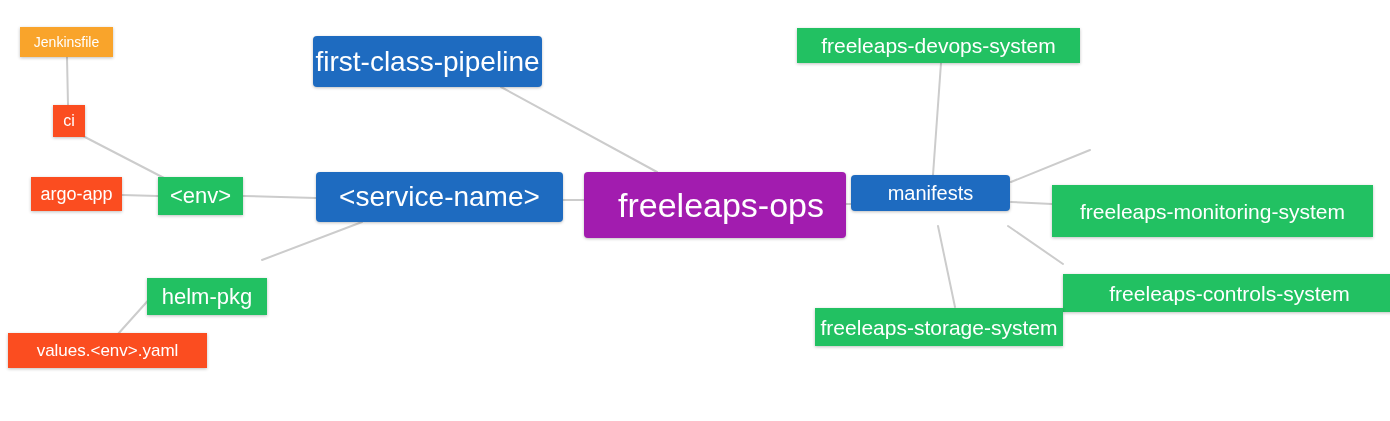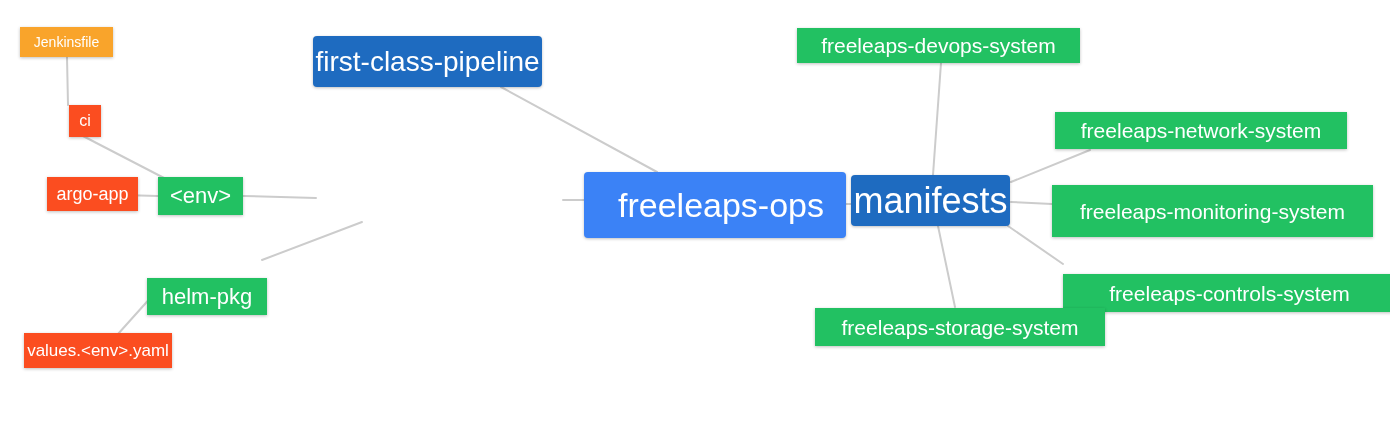--- a/index.html
+++ b/index.html
@@ -35,22 +35,22 @@
     border-radius: 0;
     box-shadow: 0 1px 3px rgba(0,0,0,0.25);
     white-space: nowrap;
     cursor: default;
     line-height: 1;
     box-sizing: border-box;
   }
   .node.blue   { background: #1e6bc0; border-radius: 4px; }
   .node.green  { background: #22c162; }
   .node.orange { background: #f9a42b; }
-  .node.red    { background: #fb4d20; margin-left: 16px; }
-  .node.dark   { background: #3b82f6; border-radius: 4px; padding-left: 12px; }
+  .node.red    { background: #fb4d20; }
+  .node.dark   { background: #a21caf; border-radius: 4px; padding-left: 12px; }
 </style>
 </head>
 <body>
 
 <div class="canvas">
 
   <svg class="edges" viewBox="0 0 1390 421" xmlns="http://www.w3.org/2000/svg">
     <line x1="67" y1="57" x2="68" y2="105"></line>
     <line x1="81" y1="135" x2="166" y2="179"></line>
     <line x1="122" y1="195" x2="158" y2="196"></line>
@@ -70,32 +70,32 @@
   <div class="node orange" style="left:20px; top:27px; width:93px; height:30px; font-size:14px;">Jenkinsfile</div>
 
   <div class="node red" style="left:53px; top:105px; width:32px; height:32px; font-size:16px;">ci</div>
 
   <div class="node red" style="left:31px; top:177px; width:91px; height:34px; font-size:18px;">argo-app</div>
 
   <div class="node green" style="left:158px; top:177px; width:85px; height:38px; font-size:22px;">&lt;env&gt;</div>
 
   <div class="node green" style="left:147px; top:258px; width:120px; height:37px; font-size:22px;margin-top:20px;">helm-pkg</div>
 
-  <div class="node red" style="left:8px; top:333px; width:148px; height:35px; font-size:17px;text-align:center;">values.&lt;env&gt;.yaml</div>
+  <div class="node red" style="left:8px; top:333px; width:199px; height:35px; font-size:17px;text-align:center;">values.&lt;env&gt;.yaml</div>
 
   <div class="node blue" style="left:313px; top:36px; width:229px; height:51px; font-size:28px;">first-class-pipeline</div>
 
+  <div class="node blue" style="left:316px; top:172px; width:247px; height:50px; font-size:28px;">&lt;service-name&gt;</div>
 
   <div class="node dark" style="left:584px; top:172px; width:262px; height:66px; font-size:34px;">freeleaps-ops</div>
 
-  <div class="node blue" style="left:851px; top:175px; width:159px; height:51px; font-size:36px;">manifests</div>
+  <div class="node blue" style="left:851px; top:175px; width:159px; height:36px; font-size:20px;">manifests</div>
 
   <div class="node green" style="left:797px; top:28px; width:283px; height:35px; font-size:21px;">freeleaps-devops-system</div>
 
-  <div class="node green" style="left:1055px; top:112px; width:292px; height:37px; font-size:21px;">freeleaps-network-system</div>
 
   <div class="node green" style="left:1052px; top:185px; width:321px; height:52px; font-size:21px;">freeleaps-monitoring-system</div>
 
   <div class="node green" style="left:1063px; top:274px; width:333px; height:38px; font-size:21px;">freeleaps-controls-system</div>
 
-  <div class="node green" style="left:815px; top:308px; width:290px; height:38px; font-size:21px;">freeleaps-storage-system</div>
+  <div class="node green" style="left:815px; top:308px; width:248px; height:38px; font-size:21px;">freeleaps-storage-system</div>
 
 </div>
 
 </body></html>

